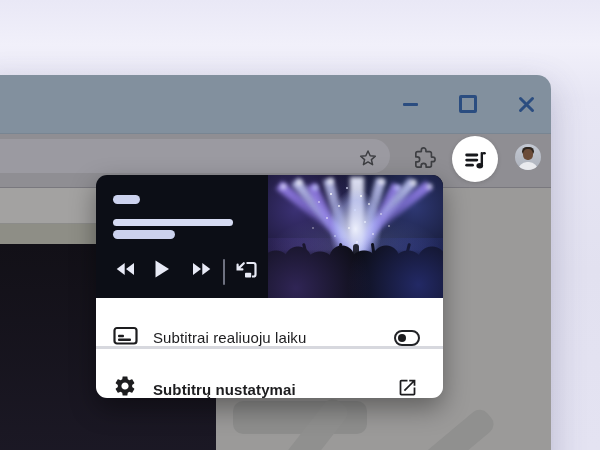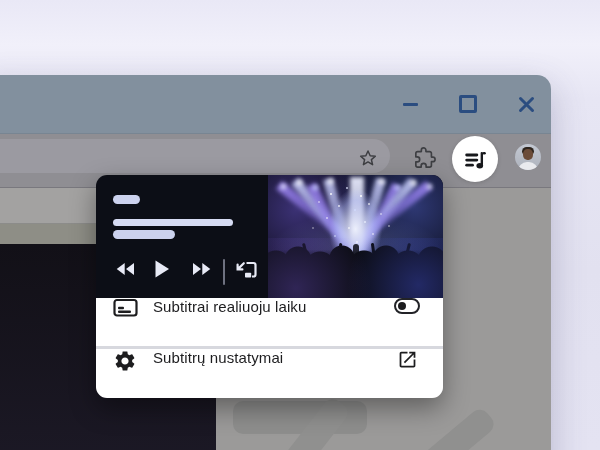--- a/index.html
+++ b/index.html
@@ -98,23 +98,23 @@
     radial-gradient(circle at 74px 15px, #0b0c13 12px, transparent 13px),
     radial-gradient(circle at 96px 22px, #0b0c13 14px, transparent 15px),
     radial-gradient(circle at 118px 16px, #0b0c13 13px, transparent 14px),
     radial-gradient(circle at 140px 23px, #0b0c13 15px, transparent 16px),
     radial-gradient(circle at 164px 18px, #0b0c13 14px, transparent 15px),
     linear-gradient(to top, #0b0c13 58%, rgba(11,12,19,.85) 72%, transparent 88%);}
   .crowd-tint{position:absolute;left:0;right:0;bottom:0;height:60px;background:
     radial-gradient(circle at 86% 78%, rgba(70,85,225,.4), transparent 45%),
     radial-gradient(circle at 16% 84%, rgba(125,90,225,.32), transparent 48%);}
 
-  .menu-row{background:#ffffff;display:flex;align-items:flex-start;padding:0 23px 0 16px;cursor:pointer;}
+  .menu-row{background:#ffffff;display:flex;align-items:flex-end;padding:0 23px 0 16px;cursor:pointer;}
   .menu-row.r1{height:48px;}
-  .menu-row.r2{height:49px;border-radius:0 0 11px 11px;}
+  .menu-row.r2{height:49px;border-radius:0 0 11px 11px;font-weight:bold;}
   .menu-divider{height:3px;background:#d7d8de;}
   .menu-icon{width:26px;display:flex;align-items:center;justify-content:center;margin-right:15px;}
   .menu-label{flex:1;font-size:15px;color:#1d1d1f;letter-spacing:.1px;}
   .toggle{width:26px;height:16px;border:2px solid #222327;border-radius:9px;position:relative;box-sizing:border-box;cursor:pointer;}
   .toggle .thumb{position:absolute;left:2px;top:2px;width:8px;height:8px;border-radius:50%;background:#1c1c1e;}
 </style>
 </head>
 <body>
 
 <div class="screen">

